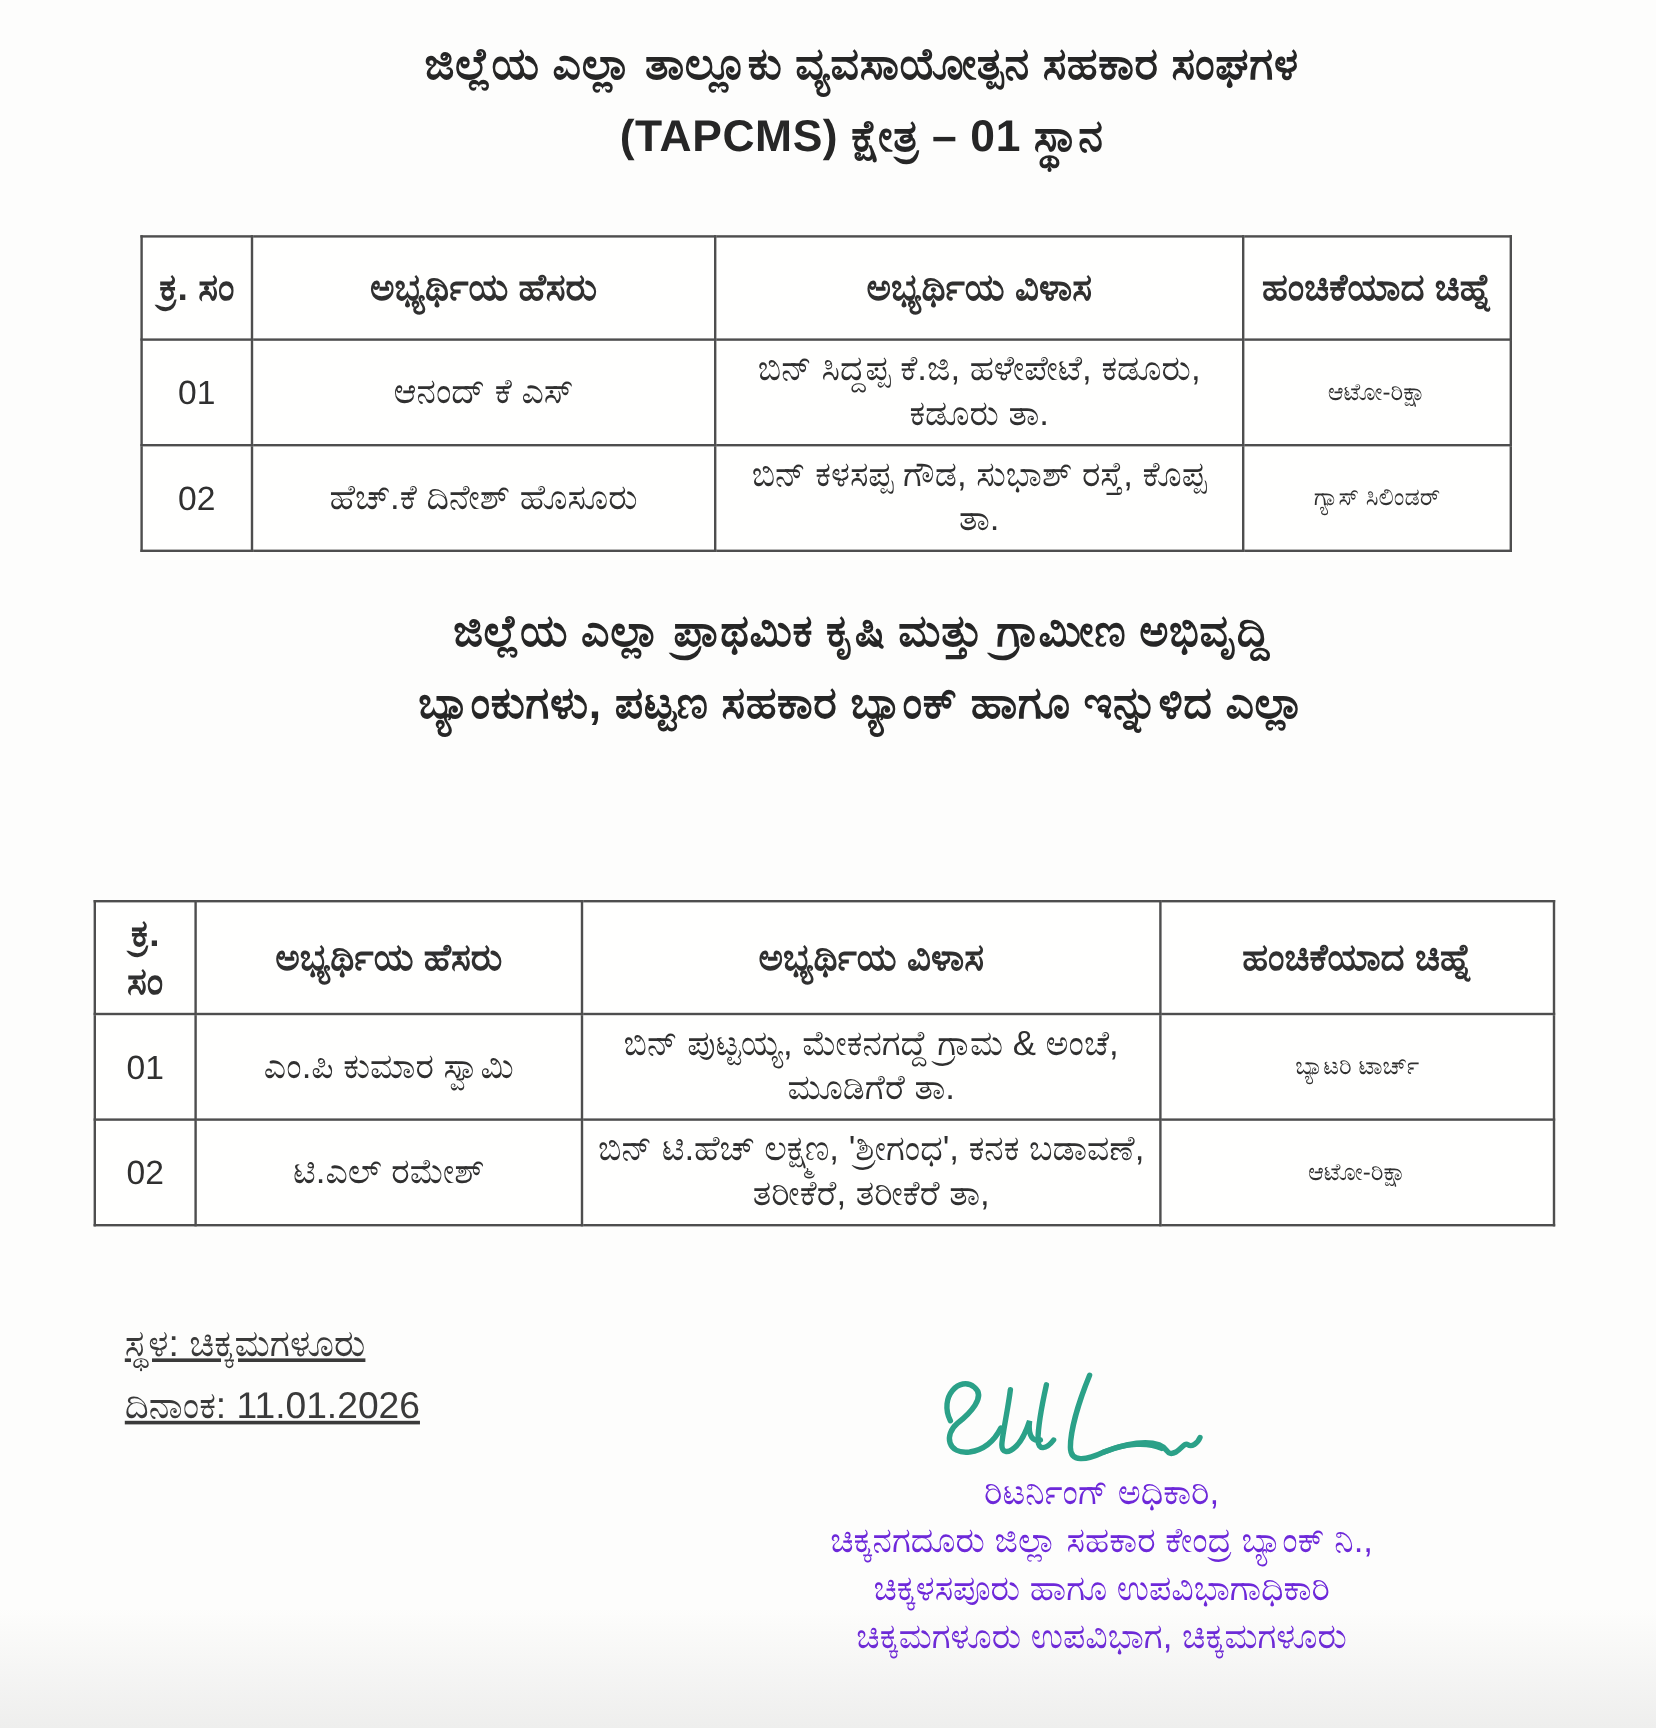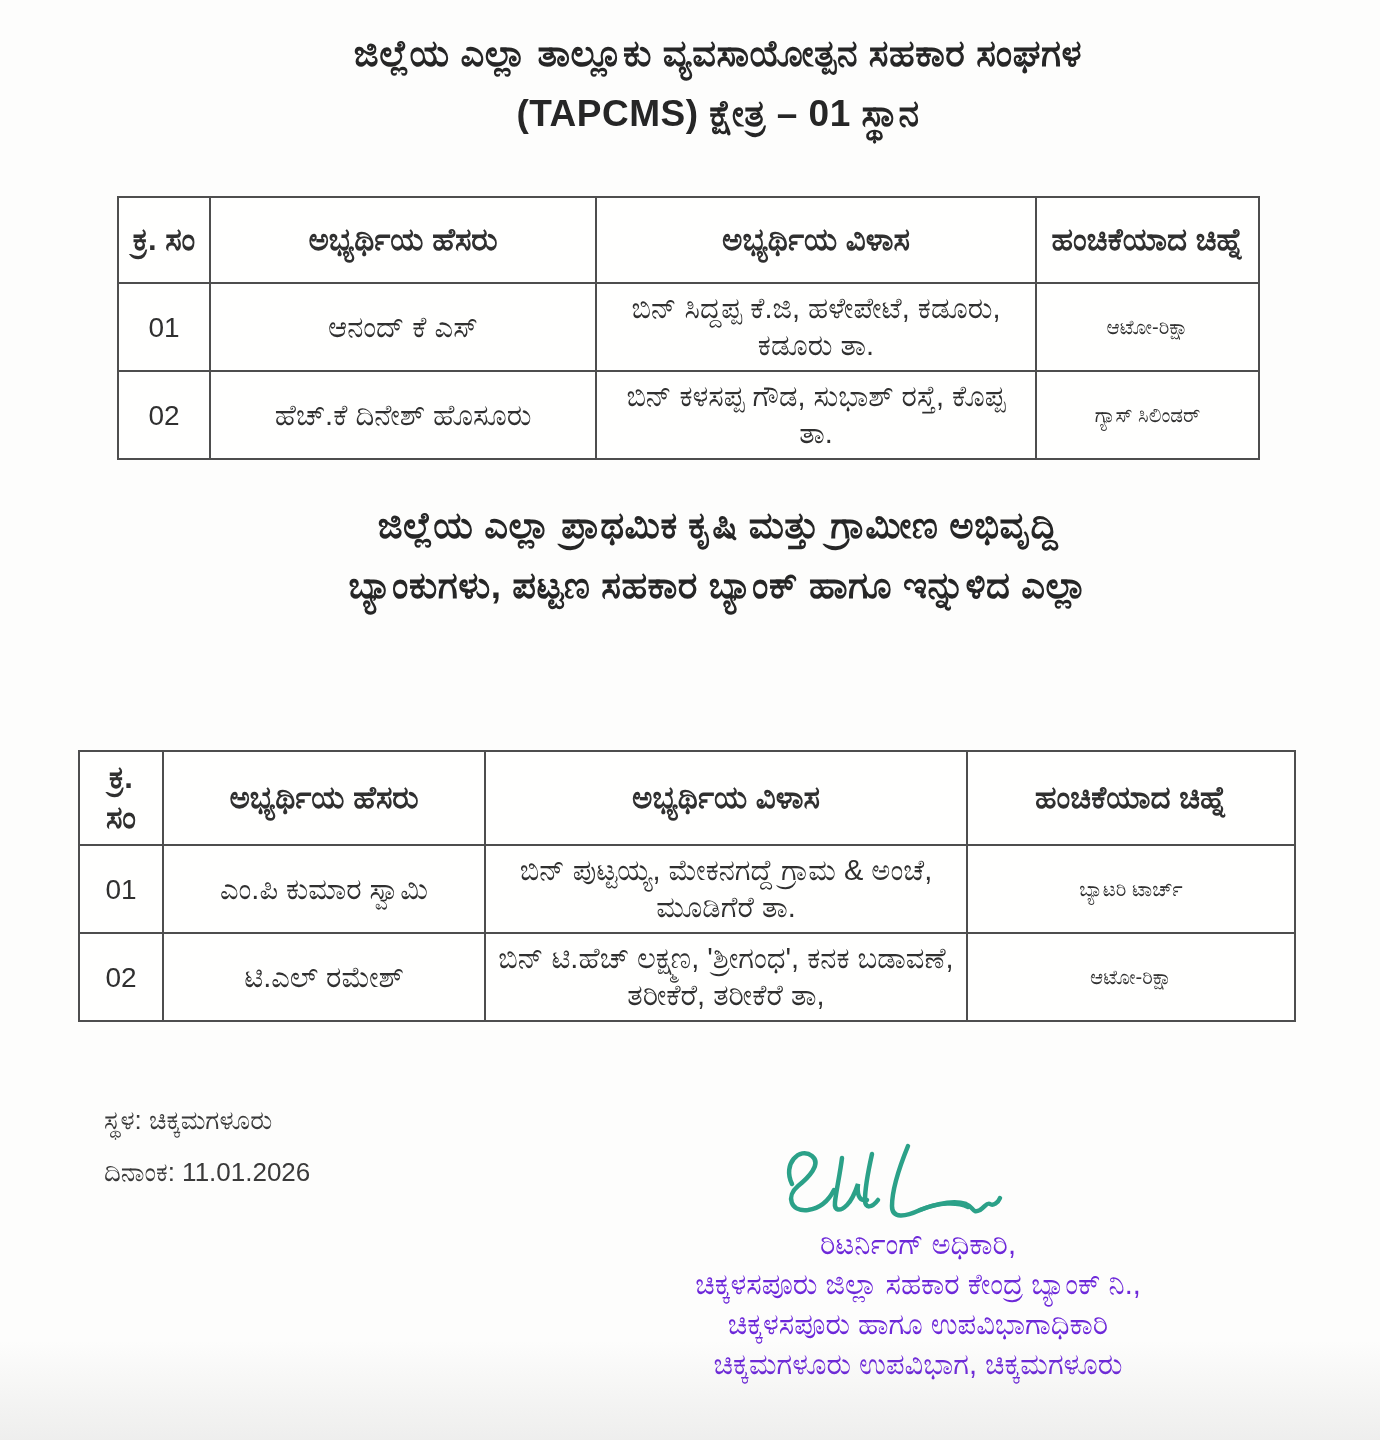--- a/index.html
+++ b/index.html
@@ -74,23 +74,24 @@
 
   #table-banks col.c-sl   { width: 84px; }
   #table-banks col.c-name { width: 322px; }
   #table-banks col.c-addr { width: 482px; }
   #table-banks col.c-sym  { width: 328px; }
 
   .footer-place-date {
     position: absolute;
     left: 104px;
     top: 1094px;
-    font-size: 26px;
+    font-size: 31px;
     line-height: 52px;
     color: #3a3a3a;
+    text-decoration: underline;
   }
   .signature-wrap {
     position: absolute;
     left: 768px;
     top: 1134px;
     width: 240px;
     height: 104px;
   }
   .signatory-block {
     position: absolute;
@@ -190,18 +191,18 @@
       <path d="M74 24 C72 40, 68 58, 67 68 C66 77, 72 78, 79 71 C85 65, 88 56, 90 50 C89 58, 90 68, 99 66"></path>
       <path d="M104 20 C100 38, 97 56, 97 66 C97 75, 104 74, 110 66"></path>
       <path d="M140 12 C131 34, 124 58, 124 72 C124 85, 137 83, 152 76 C170 68, 190 68, 200 73"></path>
       <path d="M152 76 C168 70, 186 66, 198 70 C206 73, 204 80, 212 76 C217 73, 219 68, 222 70 C225 72, 230 69, 232 64"></path>
     </g>
   </svg>
 </div>
 
 <div class="signatory-block">
   <div>ರಿಟರ್ನಿಂಗ್ ಅಧಿಕಾರಿ,</div>
-  <div>ಚಿಕ್ಕಳಸಪೂರು ಜಿಲ್ಲಾ ಸಹಕಾರ ಕೇಂದ್ರ ಬ್ಯಾಂಕ್ ನಿ.,</div>
+  <div>ಚಿಕ್ಕನಗದೂರು ಜಿಲ್ಲಾ ಸಹಕಾರ ಕೇಂದ್ರ ಬ್ಯಾಂಕ್ ನಿ.,</div>
   <div>ಚಿಕ್ಕಳಸಪೂರು ಹಾಗೂ ಉಪವಿಭಾಗಾಧಿಕಾರಿ</div>
   <div>ಚಿಕ್ಕಮಗಳೂರು ಉಪವಿಭಾಗ, ಚಿಕ್ಕಮಗಳೂರು</div>
 </div>
 
 <div class="scan-shade-bottom"></div>
 
 </body></html>

